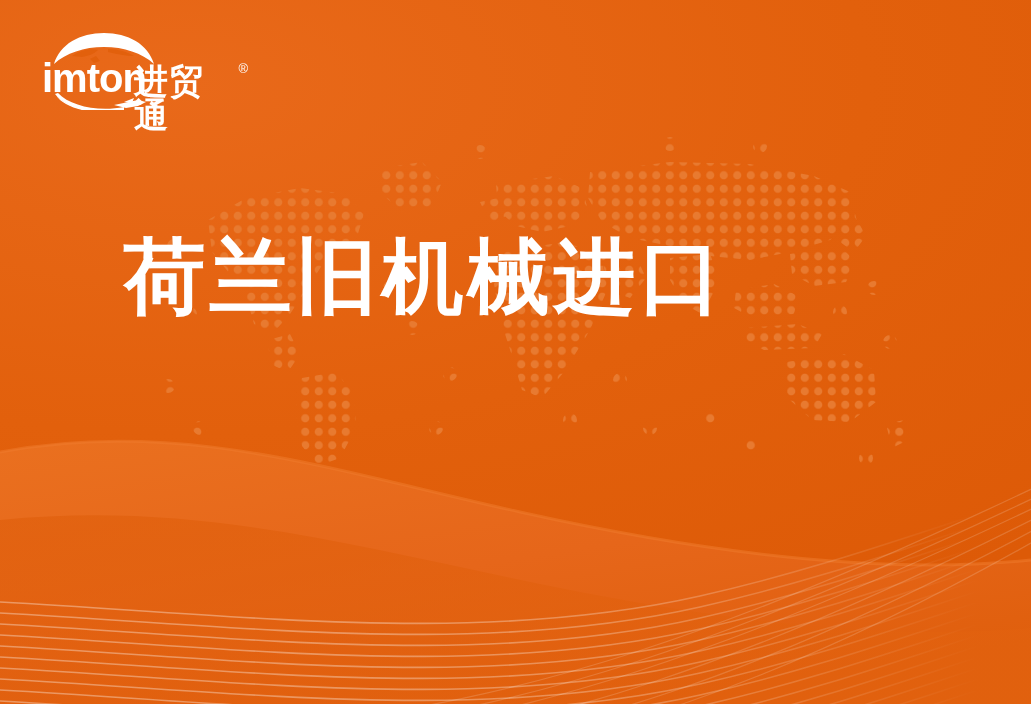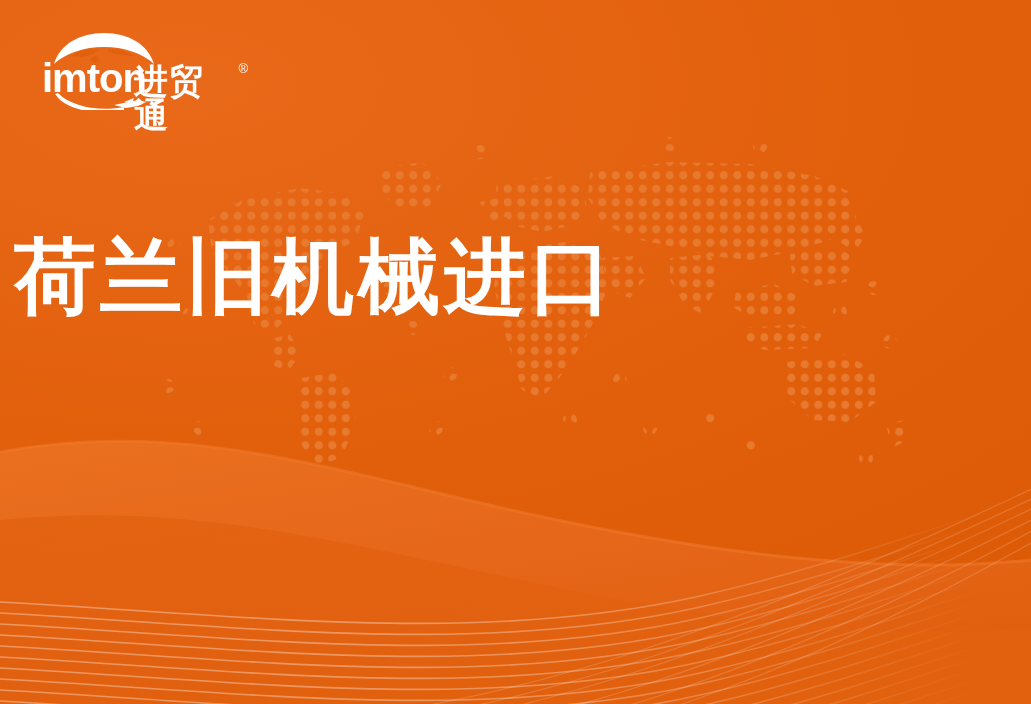--- a/index.html
+++ b/index.html
@@ -57,24 +57,24 @@
     height: 84px;
     display: flex;
     align-items: flex-end;
     text-decoration: underline;
   }
   #logo svg { display: block; width: 210px; height: 84px; }
 
   
   #headline {
     position: absolute;
-    left: 8px;
+    left: 0;
     top: 236px;
     width: 843px;
-    text-align: left;
+    text-align: center;
     line-height: 1.0;
   }
   .headline-line {
     display: block;
     color: #ffffff;
     font-family: "Liberation Sans", "DejaVu Sans", sans-serif;
     font-weight: bold;
     font-size: 82px;
     letter-spacing: 4px;
     white-space: nowrap;

